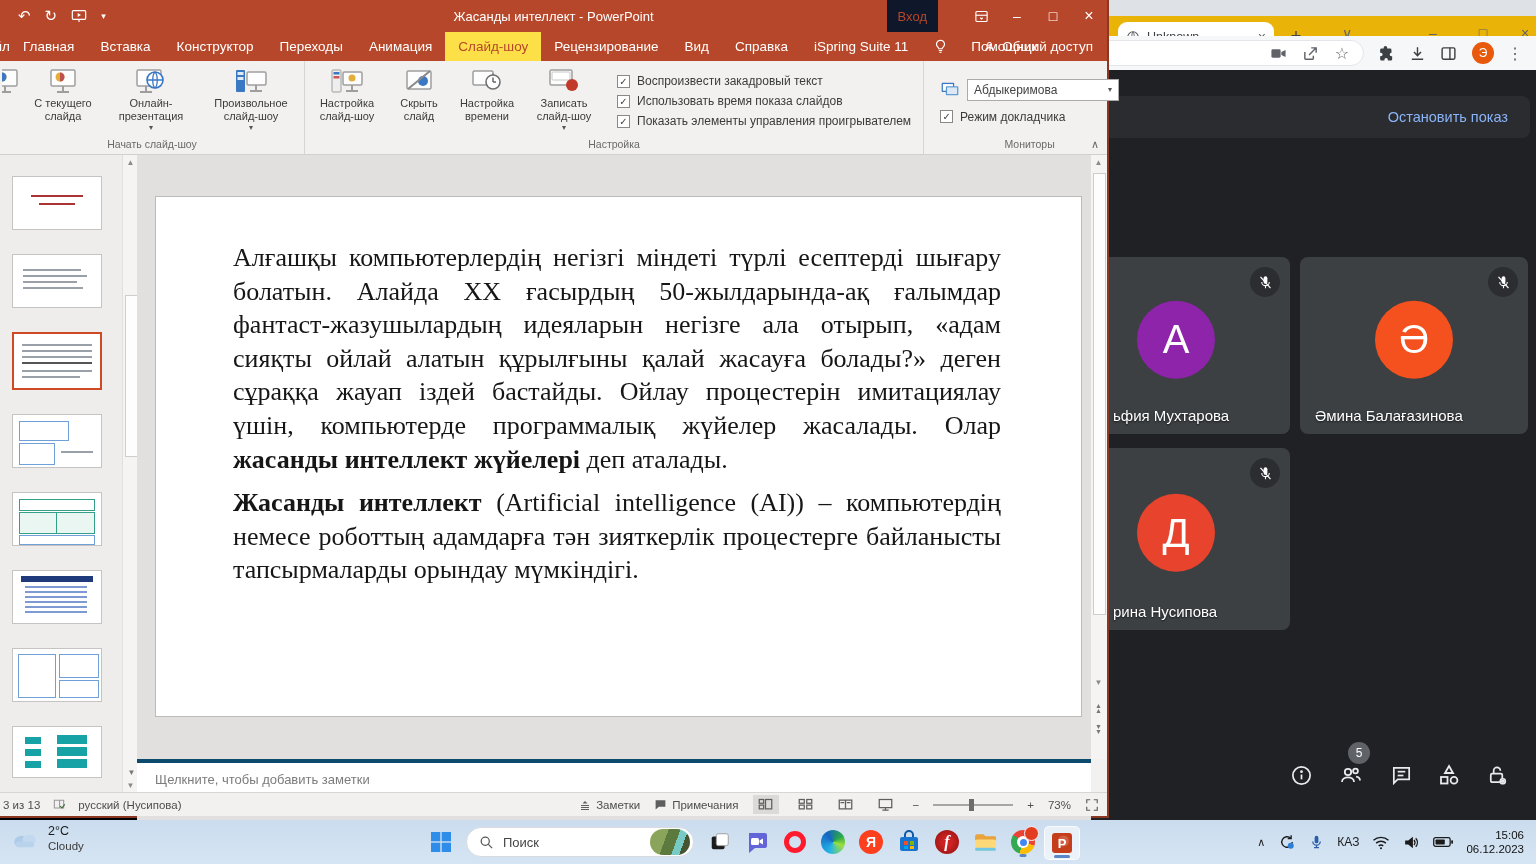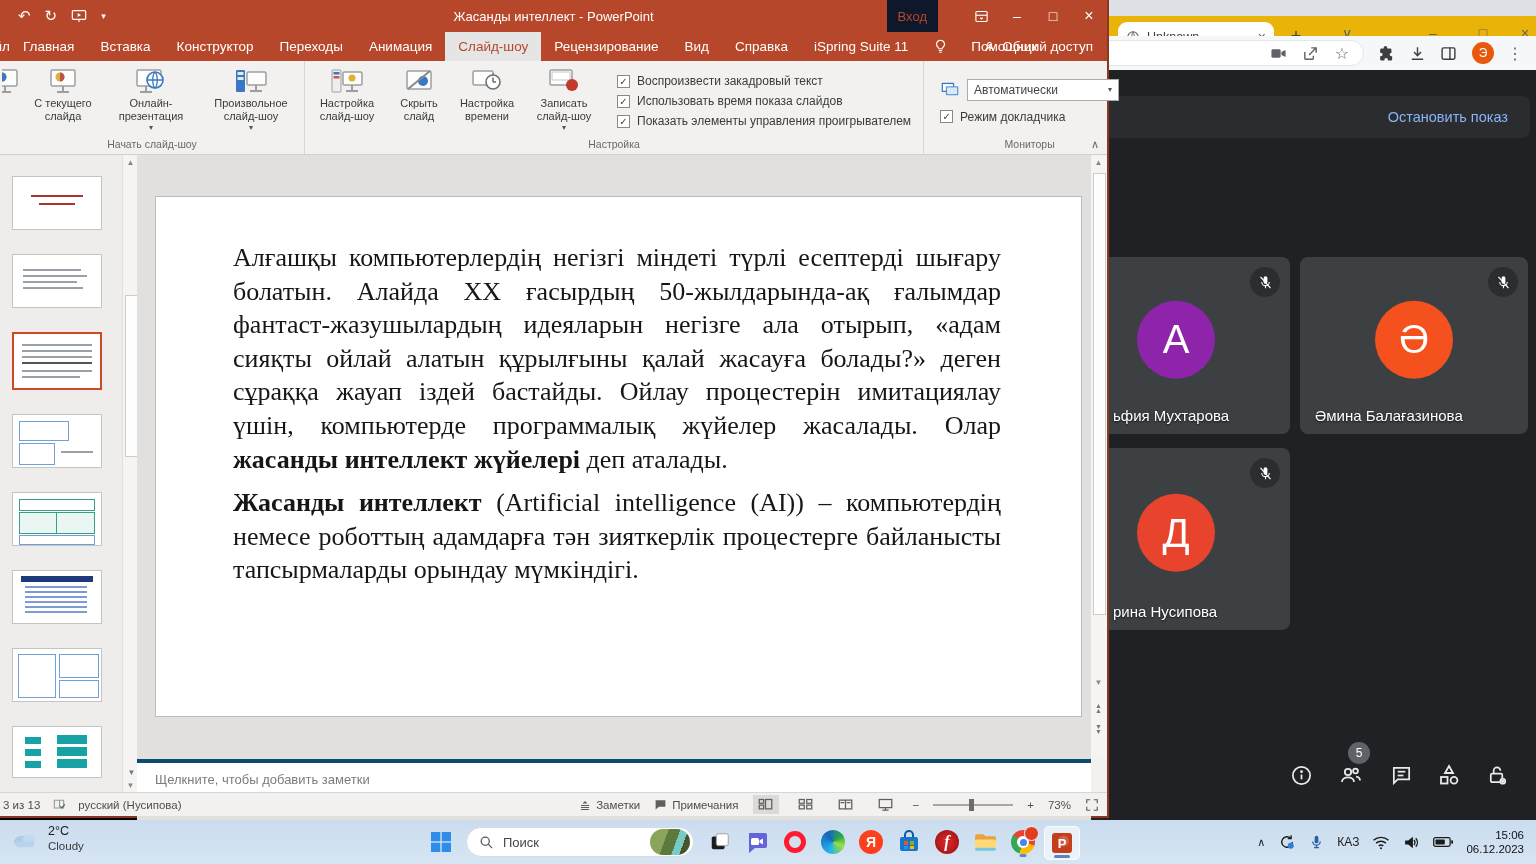--- a/index.html
+++ b/index.html
@@ -57,21 +57,21 @@
   #qat{position:absolute;left:18px;top:0;height:32px;display:flex;align-items:center;gap:14px;font-size:15px}
   #ppt-title{position:absolute;left:0;right:0;top:0;height:32px;display:flex;align-items:center;justify-content:center;
              font-size:13px;pointer-events:none}
   #ppt-ctl{position:absolute;right:0;top:0;height:32px;display:flex;align-items:center}
   #signin{background:#0f172a;color:#b7472a;font-size:13px;padding:21px 11px;border-radius:1px;margin-right:25px}
   .ppt-wbtn{width:36px;height:32px;display:flex;align-items:center;justify-content:center;font-size:14px}
   #tabrow{position:absolute;left:0;top:32px;right:0;height:29px;background:#b7472a;display:flex;align-items:flex-end;
           color:#fff;font-size:13.5px}
   .rtab{padding:0 13px;line-height:29px;white-space:nowrap}
   .rtab.frag{width:10px;padding:0;overflow:hidden;direction:rtl}
-  .rtab.active{background:#e5e5e5;color:#b7472a}
+  .rtab.active{background:#fde047;color:#b7472a}
   #tab-assist{display:flex;align-items:center;gap:24px;padding:0 13px;line-height:29px}
   #share-btn{position:absolute;right:14px;top:32px;height:29px;display:flex;align-items:center;gap:6px;font-size:13.5px;color:#fff}
   #ribbon{position:absolute;left:0;top:61px;right:0;height:93px;background:#f2f1f0;border-bottom:1px solid #d2d0ce;
           display:flex}
   .rgroup{display:flex;flex-direction:column;border-right:1px solid #d8d6d3;padding:4px 2px 0 2px;box-sizing:border-box}
   .rbtns{flex:1;display:flex;align-items:stretch}
   .rlabel{height:17px;font-size:10.5px;color:#6a6a6a;text-align:center;line-height:15px}
   .bigbtn{display:flex;flex-direction:column;align-items:center;justify-content:flex-start;gap:3px;padding:3px 3px 0 3px;
           font-size:11px;color:#3b3b3b;text-align:center;line-height:12.5px}
   .bigbtn .cap{white-space:pre-line}
@@ -437,21 +437,21 @@
     <div class="rgroup" style="border-right:none">
       <div id="mon-col" style="flex:1">
         <div style="display:flex;align-items:center;gap:7px">
           <svg width="20" height="17" viewBox="0 0 24 20">
               <rect x="2" y="2" width="15" height="11" rx="1" fill="#3a78c3"></rect>
               <rect x="3.5" y="3.5" width="12" height="8" fill="#fff"></rect>
               <rect x="7" y="6" width="15" height="11" rx="1" fill="#5a98d3"></rect>
               <rect x="8.5" y="7.5" width="12" height="8" fill="#dce9f5"></rect>
             </svg>
           <div id="mon-select">
-            <span style="flex:1">Автоматически</span>
+            <span style="flex:1">Абдыкеримова</span>
             <span class="dd">▾</span>
           </div>
         </div>
         <div class="chkrow">
           <span class="chk">✓</span>
           <span>Режим докладчика</span>
         </div>
       </div>
       <div class="rlabel">Мониторы</div>
     </div>

